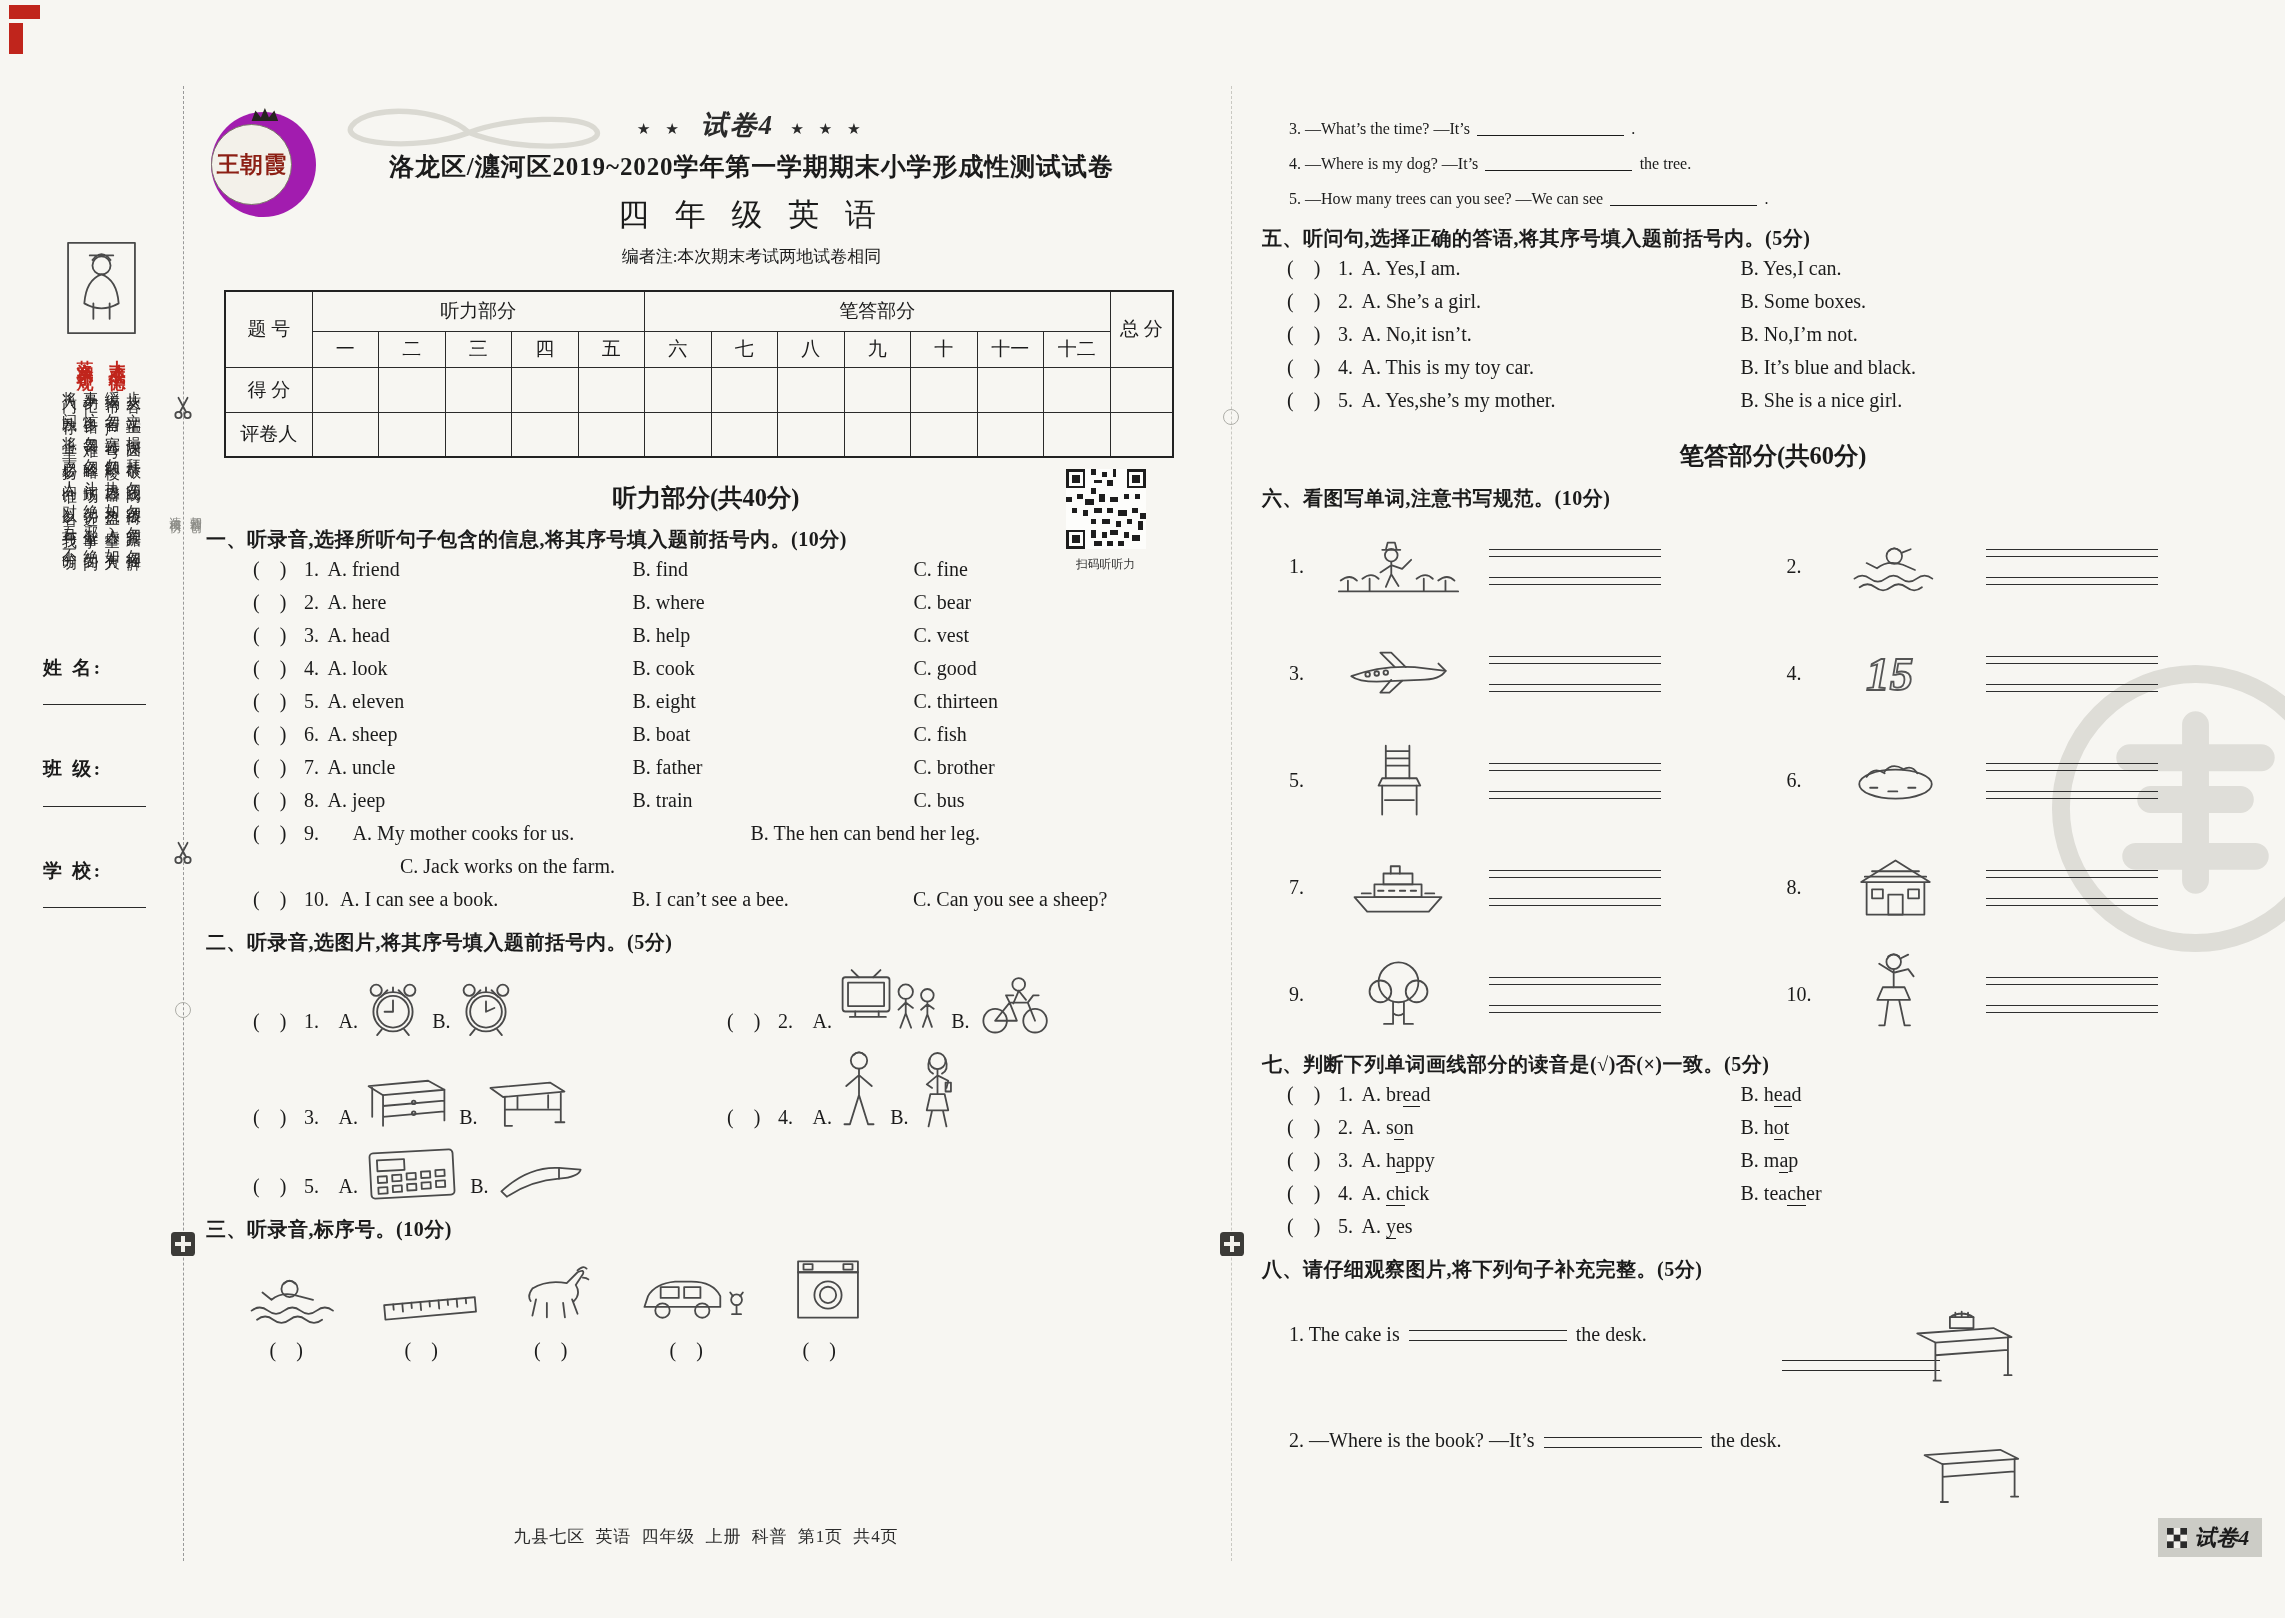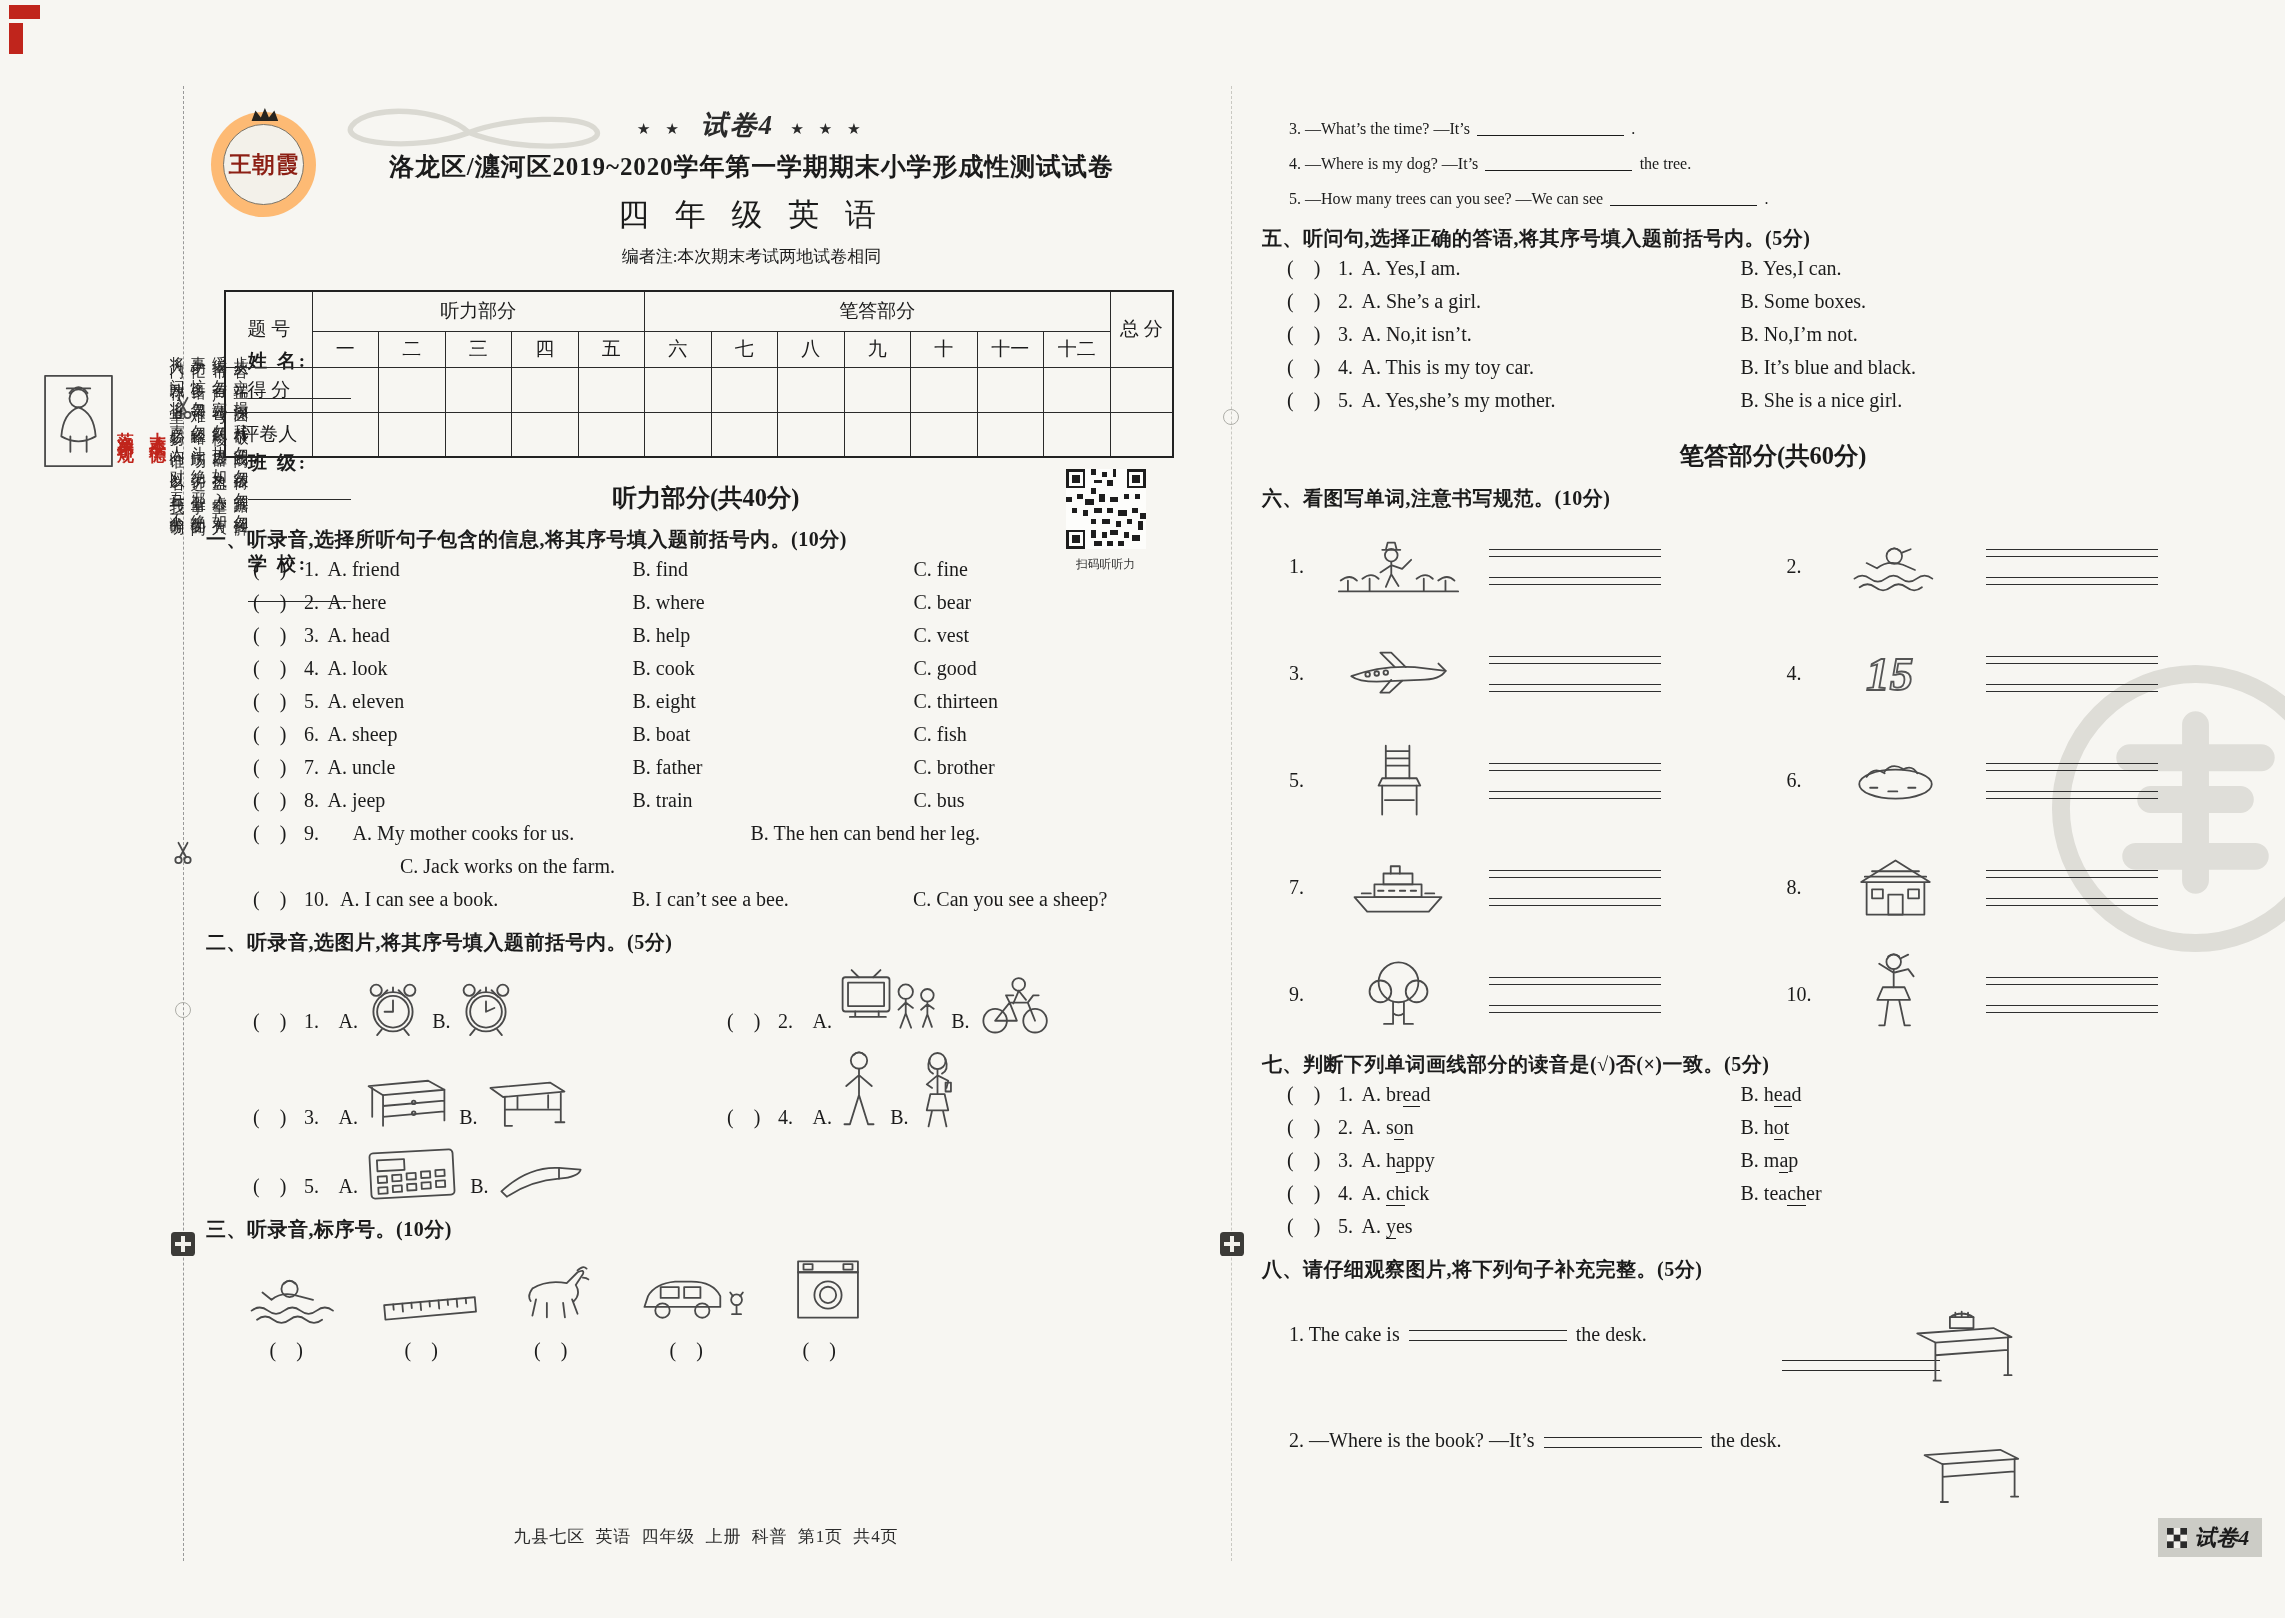--- a/index.html
+++ b/index.html
@@ -21,21 +21,21 @@
   .fold-line{position:absolute;left:1231px;top:86px;height:1475px;border-left:1.8px dashed #c9c8c2;}
   .line-scissors{position:absolute;left:173px;color:#777;}
   .cut-caption{position:absolute;left:168px;top:507px;display:flex;gap:4.5px;}
   .cut-caption .vtext{font-size:11.8px;color:#8a8a85;letter-spacing:1.8px;}
   .fold-mark{position:absolute;left:1223px;width:16.3px;height:16.3px;border:1.8px solid #aeaea8;border-radius:50%;}
   .line-stamp{position:absolute;width:23.5px;height:23.5px;background:#3c3b38;border-radius:3.6px;}
   .line-stamp::after{content:"";position:absolute;left:10px;top:3.6px;width:3.6px;height:16.3px;background:#f2f1ec;}
   .line-stamp::before{content:"";position:absolute;left:3.6px;top:10px;width:16.3px;height:3.6px;background:#f2f1ec;}
 
   
-  .sidebar{position:absolute;left:43px;top:241px;width:116px;display:flex;flex-direction:row;align-items:center;}
+  .sidebar{position:absolute;left:43px;top:241px;width:116px;display:flex;flex-direction:column;align-items:center;}
   .figure-box svg{display:block;}
   .motto{display:flex;flex-direction:row-reverse;gap:9px;margin-top:11px;}
   .motto .vtext{font-size:17px;font-weight:bold;color:var(--accent-red,#c4261d);letter-spacing:3.6px;}
   .verses{margin-top:14.5px;display:flex;flex-direction:column;gap:11.8px;}
   .verse-group{display:flex;gap:6.3px;justify-content:center;}
   .verse-col{writing-mode:vertical-rl;text-orientation:upright;font-size:15px;line-height:1;letter-spacing:3.6px;color:#222;}
   .fields{margin-top:107px;display:flex;flex-direction:column;gap:51px;align-items:flex-start;width:100%;}
   .flabel{font-size:19px;font-weight:bold;letter-spacing:2.7px;}
   .fline{width:103px;border-bottom:1.8px solid #2a2a2a;margin-top:23.5px;}
 
@@ -46,21 +46,21 @@
 
   
   .paper-header{position:relative;margin-left:116px;width:859px;text-align:center;z-index:1;}
   .ribbon{position:absolute;left:109px;top:-5.4px;z-index:0;opacity:.8;}
   .stars-line{font-size:15.4px;color:#2a2a2a;letter-spacing:5.4px;}
   .paper-no{font-size:27px;font-weight:bold;font-style:italic;letter-spacing:1.8px;margin:0 7.2px;}
   .main-title{font-size:25px;font-weight:bold;margin-top:7.2px;letter-spacing:0.9px;}
   .subject-title{font-size:31px;font-weight:normal;margin-top:11px;letter-spacing:9px;}
   .editor-note{font-size:17px;margin-top:9px;}
   .logo{position:absolute;left:5.4px;top:5.4px;width:109px;height:136px;z-index:2;}
-  .logo-outer{width:105px;height:105px;border-radius:50%;background:#fdba74;display:flex;align-items:center;justify-content:center;}
+  .logo-outer{width:105px;height:105px;border-radius:50%;background:#a21caf;display:flex;align-items:center;}
   .logo-inner{width:81px;height:81px;border-radius:50%;background:#f3f1ea;border:1.8px solid #7a7468;display:flex;align-items:center;justify-content:center;}
   .logo-name{font-size:22.6px;font-weight:bold;color:#8c1f14;letter-spacing:0.9px;}
   .logo-crown{position:absolute;top:-4.5px;left:40px;width:27px;height:13.6px;background:#27241f;
     clip-path:polygon(0 100%,15% 20%,35% 70%,50% 0,65% 70%,85% 20%,100% 100%);}
 
   
   .score-table{border-collapse:collapse;margin:22px 0 0 18px;table-layout:fixed;width:950px;border:2.2px solid #222;}
   .score-table td{border:1.4px solid #2a2a2a;text-align:center;font-size:19px;}
   .tr-h1{height:40px;} .tr-h2{height:36px;} .tr-h3{height:45px;} .tr-h4{height:45px;}
 

